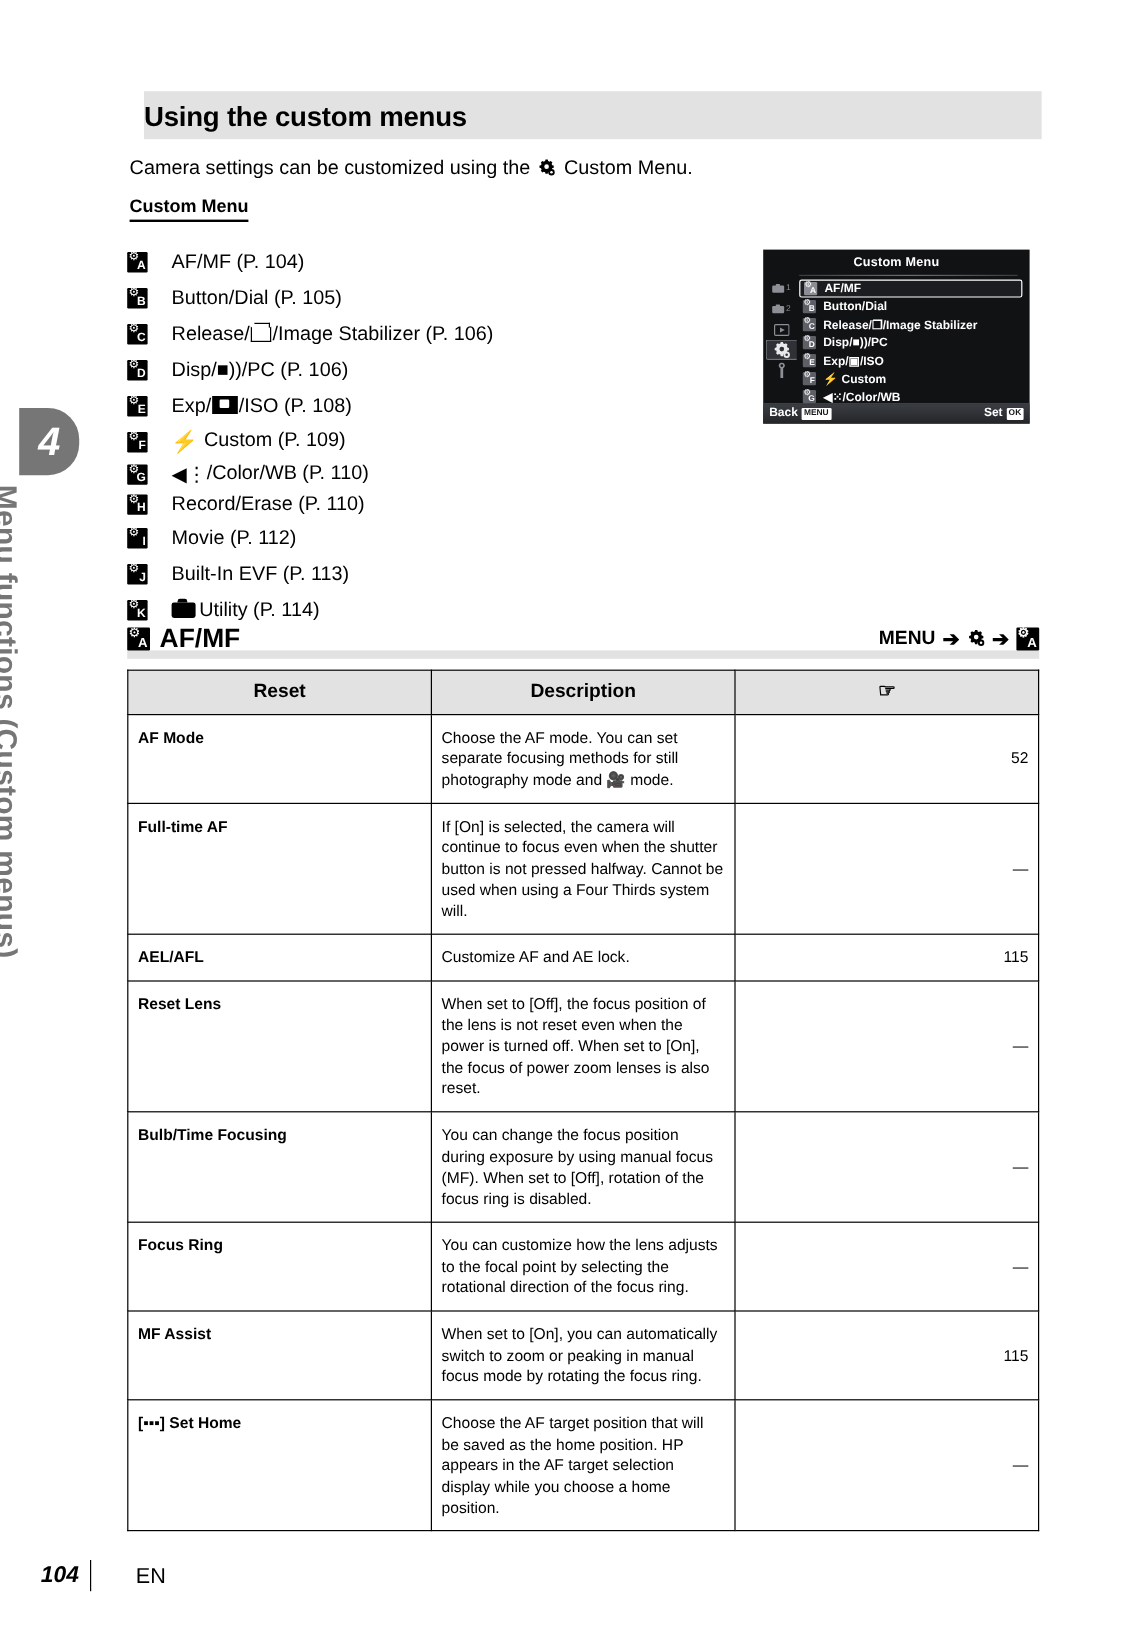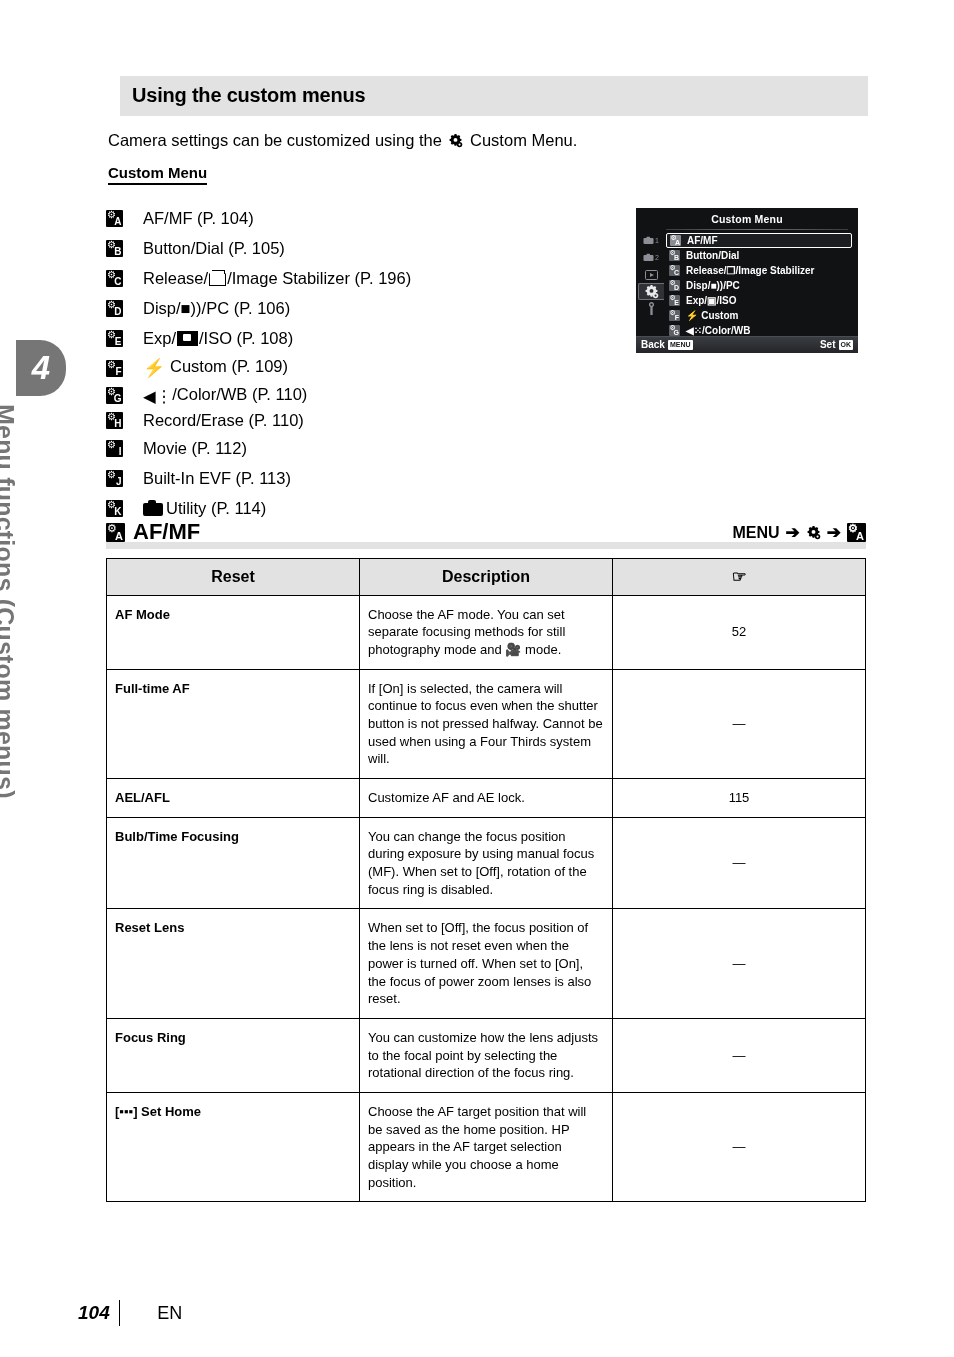--- a/index.html
+++ b/index.html
@@ -57,23 +57,23 @@
   #page-header {
     position: absolute;
     left: 120px;
     top: 76px;
     width: 748px;
     height: 40px;
     background: #e2e2e2;
   }
   #page-header .title {
     position: absolute;
-    left: 12px;
+    left: 0;
     top: 8px;
-    font-size: 20px;
+    font-size: 23px;
     font-weight: bold;
     letter-spacing: -0.2px;
   }
 
   
   #intro {
     position: absolute;
     left: 108px;
     top: 131px;
     font-size: 16.5px;
@@ -370,21 +370,21 @@
     padding: 7px 4px;
     vertical-align: middle;
   }
   #spec-table td.col-opt {
     font-weight: bold;
     width: 178px;
   }
   #spec-table td.col-desc { width: 508px; }
   #spec-table td.col-ref {
     width: 74px;
-    text-align: center;
+    text-align: right;
     vertical-align: middle;
     font-weight: normal;
   }
   .hand {
     display:inline-block;
     transform: scaleX(1.05);
   }
 
   
   #footer {
@@ -392,21 +392,20 @@
     left: 34px;
     top: 1300px;
     display: flex;
     align-items: center;
     gap: 9px;
   }
   #footer .pg {
     font-size: 19px;
     font-weight: bold;
     font-style: italic;
-    margin-left: 44px;
   }
   #footer .sep {
     width: 1.5px;
     height: 26px;
     background: #000;
   }
   #footer .lang {
     font-size: 18px;
     margin-left: 28px;
   }
@@ -456,21 +455,21 @@
         <span class="l">B</span>
     </span>
     <span class="menu-label">Button/Dial (P. 105)</span>
   </div>
 
   <div class="menu-row">
     <span class="badge">
       <span class="g">⚙</span>
         <span class="l">C</span>
     </span>
-    <span class="menu-label"><span>Release/</span><span class="pic pic-seq"></span><span>/Image Stabilizer (P. 196)</span></span>
+    <span class="menu-label"><span>Release/</span><span class="pic pic-seq"></span><span>/Image Stabilizer (P. 106)</span></span>
   </div>
 
   <div class="menu-row">
     <span class="badge">
       <span class="g">⚙</span>
         <span class="l">D</span>
     </span>
     <span class="menu-label">Disp/■))/PC (P. 106)</span>
   </div>
 
@@ -682,33 +681,38 @@
       <td class="col-opt">Full-time AF</td>
       <td class="col-desc">If [On] is selected, the camera will continue to focus even when the shutter button is not pressed halfway. Cannot be used when using a Four Thirds system will.</td>
       <td class="col-ref">—</td>
     </tr>
     <tr>
       <td class="col-opt">AEL/AFL</td>
       <td class="col-desc">Customize AF and AE lock.</td>
       <td class="col-ref">115</td>
     </tr>
     <tr>
+      <td class="col-opt">Reset Lens</td>
+      <td class="col-desc">When set to [Off], the focus position of the lens is not reset even when the power is turned off. When set to [On], the focus of power zoom lenses is also reset.</td>
+      <td class="col-ref">—</td>
+    </tr>
+    <tr>
       <td class="col-opt">Bulb/Time Focusing</td>
       <td class="col-desc">You can change the focus position during exposure by using manual focus (MF). When set to [Off], rotation of the focus ring is disabled.</td>
       <td class="col-ref">—</td>
     </tr>
     <tr>
-      <td class="col-opt">Reset Lens</td>
-      <td class="col-desc">When set to [Off], the focus position of the lens is not reset even when the power is turned off. When set to [On], the focus of power zoom lenses is also reset.</td>
-      <td class="col-ref">—</td>
-    </tr>
-    <tr>
       <td class="col-opt">Focus Ring</td>
       <td class="col-desc">You can customize how the lens adjusts to the focal point by selecting the rotational direction of the focus ring.</td>
       <td class="col-ref">—</td>
+    </tr>
+    <tr>
+      <td class="col-opt">MF Assist</td>
+      <td class="col-desc">When set to [On], you can automatically switch to zoom or peaking in manual focus mode by rotating the focus ring.</td>
+      <td class="col-ref">115</td>
     </tr>
     <tr>
       <td class="col-opt"><span>[▪▪▪]</span> <span>Set Home</span></td>
       <td class="col-desc">Choose the AF target position that will be saved as the home position. HP appears in the AF target selection display while you choose a home position.</td>
       <td class="col-ref">—</td>
     </tr>
 
   </tbody>
 </table>
 

